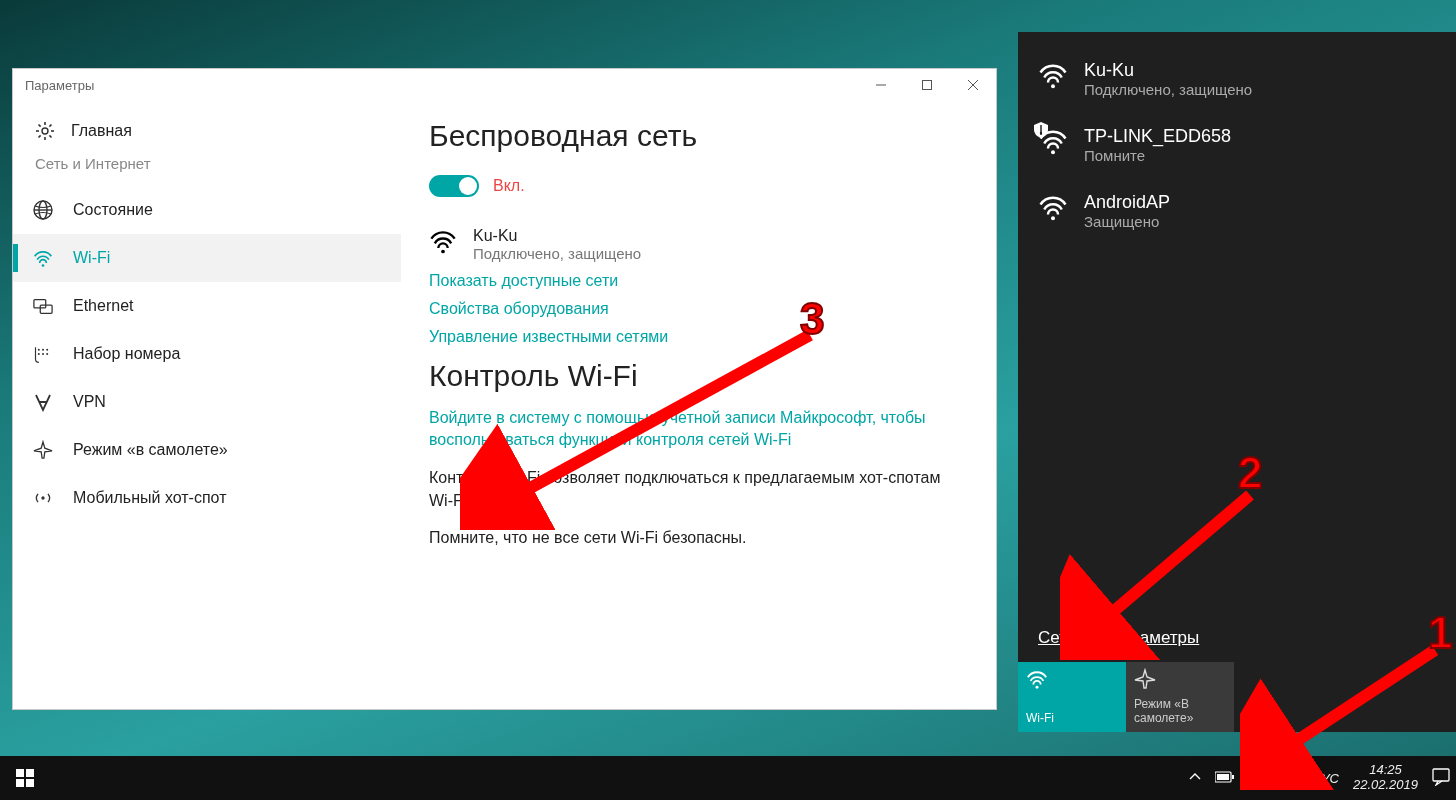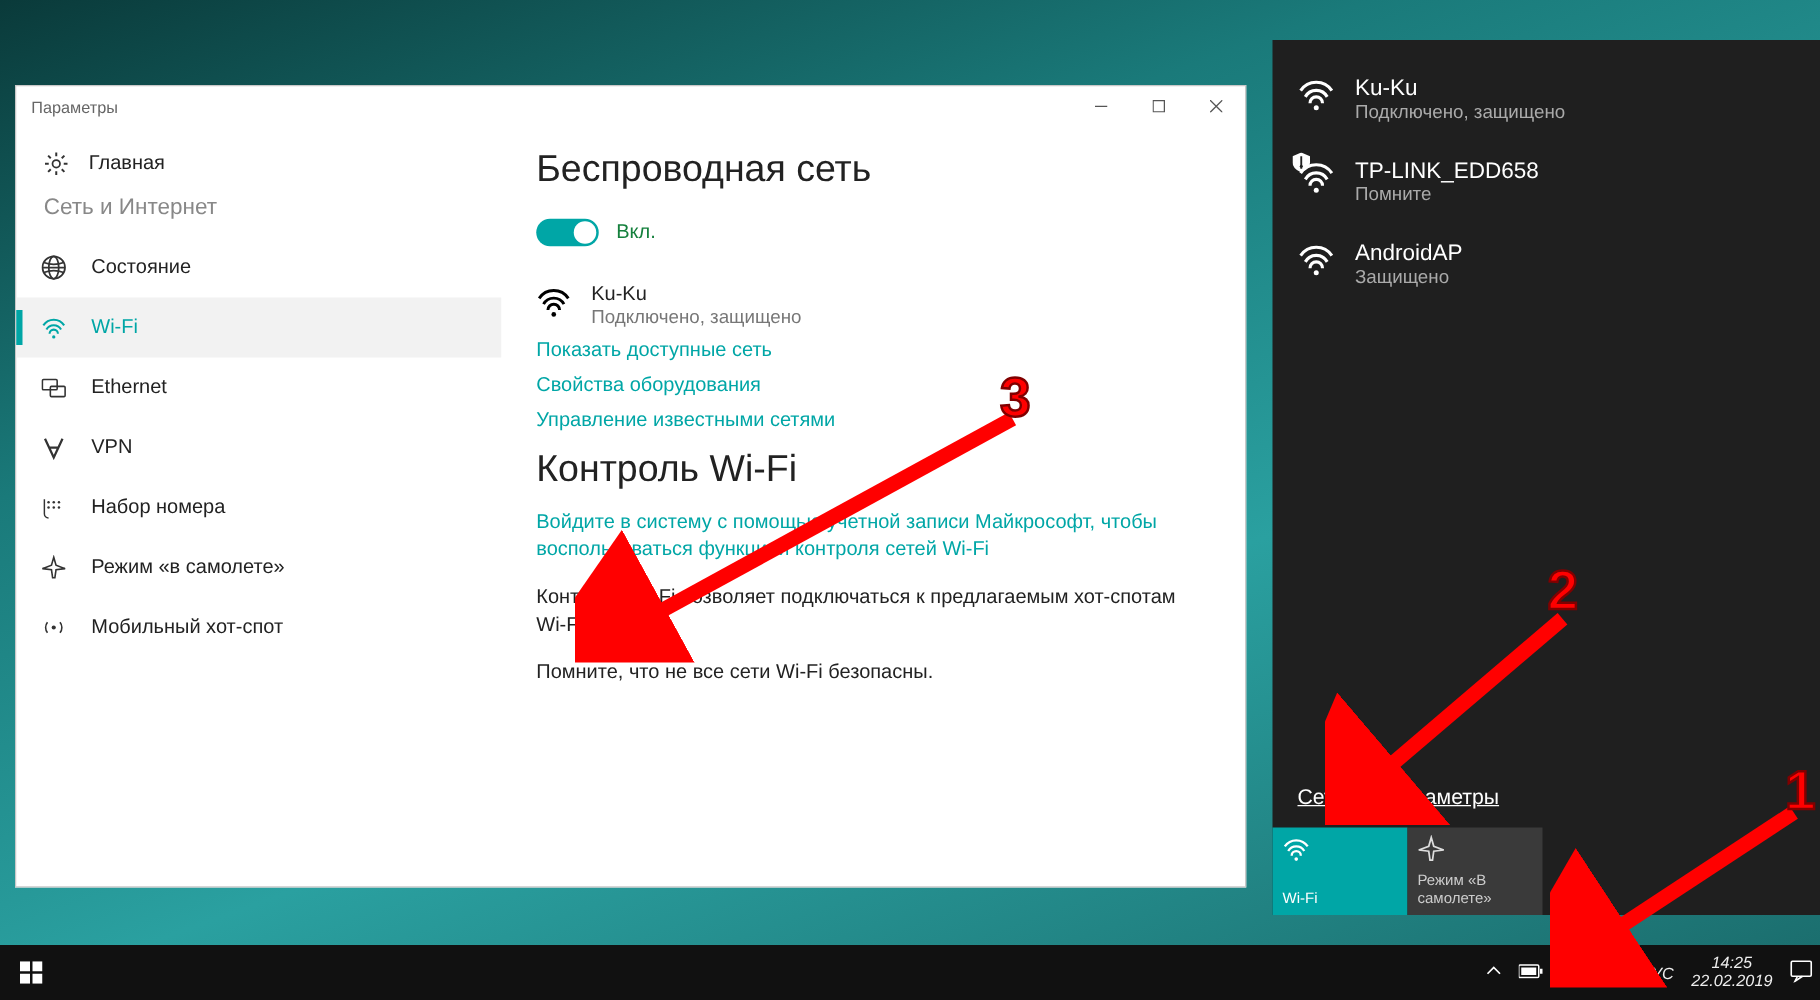--- a/index.html
+++ b/index.html
@@ -34,21 +34,21 @@
   .search-wrap { padding: 0 22px 18px 22px; }
   .search-box {
     width: 100%; height: 38px; border: 1px solid #888;
     display: flex; align-items: center; padding: 0 10px;
   }
   .search-box input {
     flex: 1; border: none; outline: none; font-size: 16px; background: transparent; color: #222;
   }
   .search-box .sicon { width: 18px; height: 18px; color: #666; }
 
-  .cat-label { padding: 0 22px 14px 22px; font-size: 18px; color: #888; }
+  .cat-label { padding: 0 22px 14px 22px; font-size: 15px; color: #888; }
   .nav-item {
     display: flex; align-items: center; gap: 20px;
     padding: 14px 20px; font-size: 16px; color: #222;
     cursor: pointer; position: relative;
   }
   .nav-item.selected { background: #f2f2f2; }
   .nav-item.selected::before {
     content: ""; position: absolute; left: 0; top: 10px; bottom: 10px; width: 5px; background: #00a6a6;
   }
   .nav-icon { width: 20px; height: 20px; color: #333; display: flex; align-items: center; justify-content: center; }
@@ -57,21 +57,21 @@
 
   .content { flex: 1; padding: 18px 45px 0 28px; overflow: hidden; }
   .content h1 { font-weight: 400; font-size: 30px; color: #222; margin-bottom: 22px; }
   .toggle-row { display: flex; align-items: center; gap: 14px; margin-bottom: 30px; }
   .toggle {
     width: 50px; height: 22px; border-radius: 11px; background: #00a6a6; position: relative;
   }
   .toggle::after {
     content: ""; position: absolute; right: 2px; top: 2px; width: 18px; height: 18px; border-radius: 50%; background: #fff;
   }
-  .toggle-label { font-size: 16px; color: #15803d; }
+  .toggle-label { font-size: 16px; color: #ef4444; }
 
   .net-row { display: flex; align-items: flex-start; gap: 16px; margin-bottom: 8px; }
   .net-row .wifi-ico { width: 28px; color: #000; }
   .net-name { font-size: 16px; color: #222; }
   .net-sub { font-size: 15px; color: #777; }
 
   .link { color: #00a6a6; font-size: 16px; margin-top: 10px; display: block; cursor: pointer; }
   .content h2 { font-weight: 400; font-size: 30px; color: #222; margin: 13px 0 14px 0; }
   .body-text { font-size: 16px; color: #222; line-height: 1.45; margin-top: 14px; }
 
@@ -245,33 +245,33 @@
       <div class="nav-item">
         <span class="nav-icon">
             <svg width="22" height="22" viewBox="0 0 22 22">
               <use href="#ethernet"></use>
             </svg>
           </span>
         <span class="nav-label">Ethernet</span>
       </div>
       <div class="nav-item">
         <span class="nav-icon">
+            <svg width="22" height="22" viewBox="0 0 24 24">
+              <use href="#dialup"></use>
+            </svg>
+          </span>
+        <span class="nav-label">Набор номера</span>
+      </div>
+      <div class="nav-item">
+        <span class="nav-icon">
             <svg width="20" height="20" viewBox="0 0 20 20">
               <use href="#vpn"></use>
             </svg>
           </span>
         <span class="nav-label">VPN</span>
-      </div>
-      <div class="nav-item">
-        <span class="nav-icon">
-            <svg width="22" height="22" viewBox="0 0 24 24">
-              <use href="#dialup"></use>
-            </svg>
-          </span>
-        <span class="nav-label">Набор номера</span>
       </div>
       <div class="nav-item">
         <span class="nav-icon">
             <svg width="20" height="20" viewBox="0 0 22 22">
               <use href="#airplane"></use>
             </svg>
           </span>
         <span class="nav-label">Режим «в самолете»</span>
       </div>
       <div class="nav-item">
@@ -292,21 +292,21 @@
       </div>
       <div class="net-row">
         <span class="wifi-ico"><svg width="28" height="28" viewBox="0 0 24 24">
               <use href="#wifi-arcs"></use>
             </svg></span>
         <div>
           <div class="net-name">Ku-Ku</div>
           <div class="net-sub">Подключено, защищено</div>
         </div>
       </div>
-      <a class="link">Показать доступные сеть</a>
+      <a class="link">Показать доступные сети</a>
       <a class="link">Свойства оборудования</a>
       <a class="link">Управление известными сетями</a>
 
       <h2>Контроль Wi-Fi</h2>
       <a class="link" style="margin-top:0;line-height:1.4;">Войдите в систему с помощью учетной записи Майкрософт, чтобы воспользоваться функцией контроля сетей Wi-Fi</a>
       <p class="body-text">Контроль Wi-Fi позволяет подключаться к предлагаемым хот-спотам Wi-Fi.</p>
       <p class="body-text">Помните, что не все сети Wi-Fi безопасны.</p>
     </div>
   </div>
 </div>

